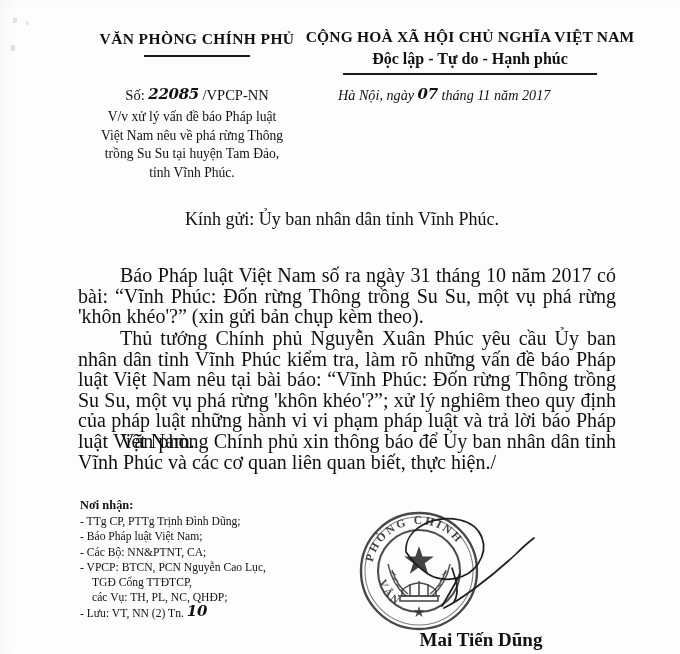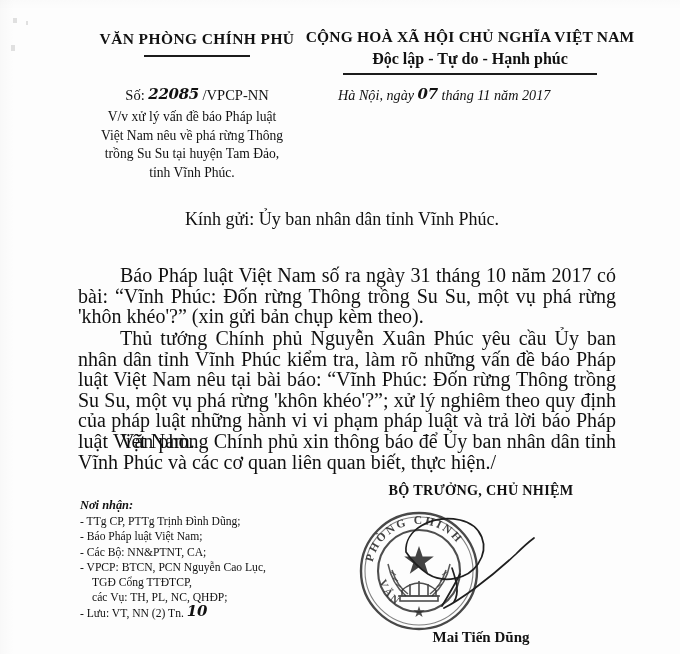--- a/index.html
+++ b/index.html
@@ -149,21 +149,20 @@
   
   #recipients {
     position: absolute;
     left: 80px;
     top: 498px;
     width: 250px;
     font-size: 11.6px;
     line-height: 15.2px;
   }
   #recipients-title {
-    font-style: italic;
     font-weight: bold;
     font-size: 12.4px;
     margin-bottom: 1px;
   }
   .recipient-line { white-space: nowrap; }
   .recipient-indent { padding-left: 12px; }
 
   
   #signer-title {
     position: absolute;
@@ -175,21 +174,21 @@
     font-weight: bold;
     letter-spacing: .3px;
     white-space: nowrap;
   }
   #signer-name {
     position: absolute;
     left: 350px;
     top: 629px;
     width: 262px;
     text-align: center;
-    font-size: 15px;
+    font-size: 19px;
     font-weight: bold;
     white-space: nowrap;
   }
 
   
   #seal {
     position: absolute;
     left: 358px;
     top: 510px;
     width: 122px;
@@ -262,21 +261,20 @@
     <div class="recipient-line">- Các Bộ: NN&amp;PTNT, CA;</div>
     <div class="recipient-line">- VPCP: BTCN, PCN Nguyễn Cao Lục,</div>
     <div class="recipient-line recipient-indent">TGĐ Cổng TTĐTCP,</div>
     <div class="recipient-line recipient-indent">các Vụ: TH, PL, NC, QHĐP;</div>
     <div class="recipient-line">
       <span>- Lưu: VT, NN (2) Tn.</span>
       <span class="handwritten">10</span>
     </div>
   </div>
 
-  <div id="signer-title">BỘ TRƯỞNG, CHỦ NHIỆM</div>
 
   <svg id="seal" viewBox="0 0 122 122">
     <g stroke="#2f2f2f" fill="none" stroke-linecap="round">
       <circle cx="61" cy="61" r="58" stroke-width="2.4" opacity="0.88"></circle>
       <circle cx="61" cy="61" r="54" stroke-width="1.1" opacity="0.6"></circle>
       <circle cx="61" cy="61" r="41" stroke-width="2.1" opacity="0.85"></circle>
     </g>
 
     <defs>
       <path id="sealArcTop" d="M 14 61 A 47 47 0 0 1 108 61" fill="none"></path>

